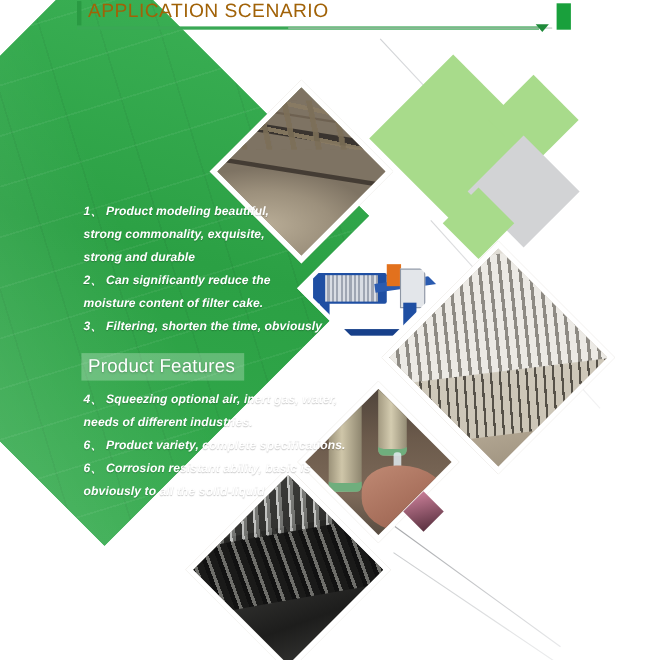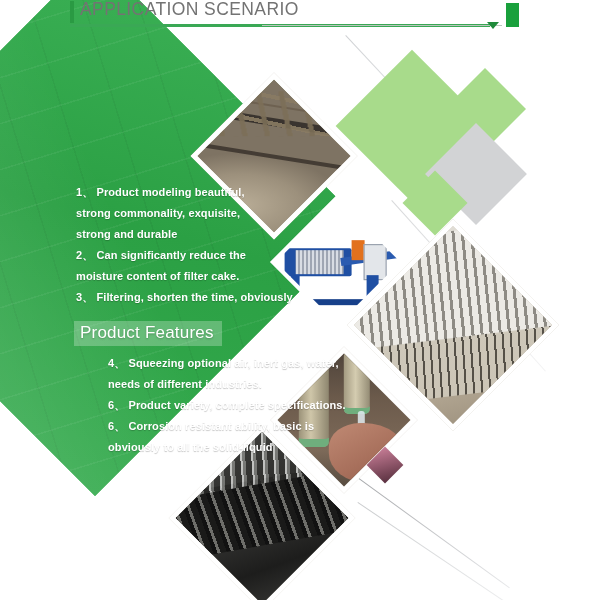--- a/index.html
+++ b/index.html
@@ -7,21 +7,21 @@
     width:600px;height:600px;overflow:hidden;background:#ffffff;
     font-family:"Liberation Sans","DejaVu Sans",sans-serif;
     position:relative;
   }
   #stage{position:absolute;left:0;top:0;width:600px;height:600px;overflow:hidden;background:#fff;}
 
   
   .hdr{position:absolute;left:0;top:0;width:600px;height:34px;}
   .hdr-tick{position:absolute;left:70px;top:1px;width:4px;height:22px;background:#2a9a43;}
   .hdr-title{position:absolute;left:80px;top:-1px;font-size:17.5px;letter-spacing:.4px;
-             color:#737373;font-weight:400;white-space:nowrap;}
+             color:#a16207;font-weight:400;white-space:nowrap;}
   .hdr-rule{position:absolute;left:70px;top:24px;width:420px;height:3px;background:#3aa855;}
   .hdr-rule2{position:absolute;left:262px;top:25px;width:240px;height:1px;background:#b9c6bd;}
   .hdr-caret{position:absolute;left:487px;top:22px;width:0;height:0;
              border-left:6px solid transparent;border-right:6px solid transparent;
              border-top:7px solid #1f8a3a;}
   .hdr-block{position:absolute;left:506px;top:3px;width:13px;height:24px;background:#19a03c;}
 
   
   .dline{position:absolute;background:#d9dadc;transform-origin:0 0;}
   .dl1{left:346px;top:35px;width:170px;height:1.4px;transform:rotate(47deg);
@@ -135,22 +135,22 @@
   
   .sliver{position:absolute;left:372px;top:452px;width:26px;height:26px;
           transform:rotate(45deg);background:linear-gradient(120deg,#c77d96,#5a3140);}
 
   
   .textwrap{position:absolute;left:0;top:0;width:600px;height:600px;pointer-events:none;}
   .txt{position:absolute;color:#ffffff;font-size:11px;line-height:21px;
        text-shadow:0 1px 1px rgba(0,0,0,.22);white-space:nowrap;}
 
   .list-a{left:76px;top:182px;}
-  .list-b{left:76px;top:353px;margin-left:32px;}
-  .txt-line{display:block;font-weight:700;letter-spacing:.1px;}
+  .list-b{left:76px;top:353px;}
+  .txt-line{display:block;font-weight:700;letter-spacing:.1px;font-style:italic;}
 
   .feat{position:absolute;left:74px;top:321px;background:rgba(255,255,255,.26);
         padding:2px 8px 3px 6px;color:#ffffff;font-size:17px;font-weight:400;
         letter-spacing:.2px;text-shadow:0 1px 2px rgba(0,0,0,.25);white-space:nowrap;}
 </style>
 </head>
 <body>
 
 <div id="stage">
 

